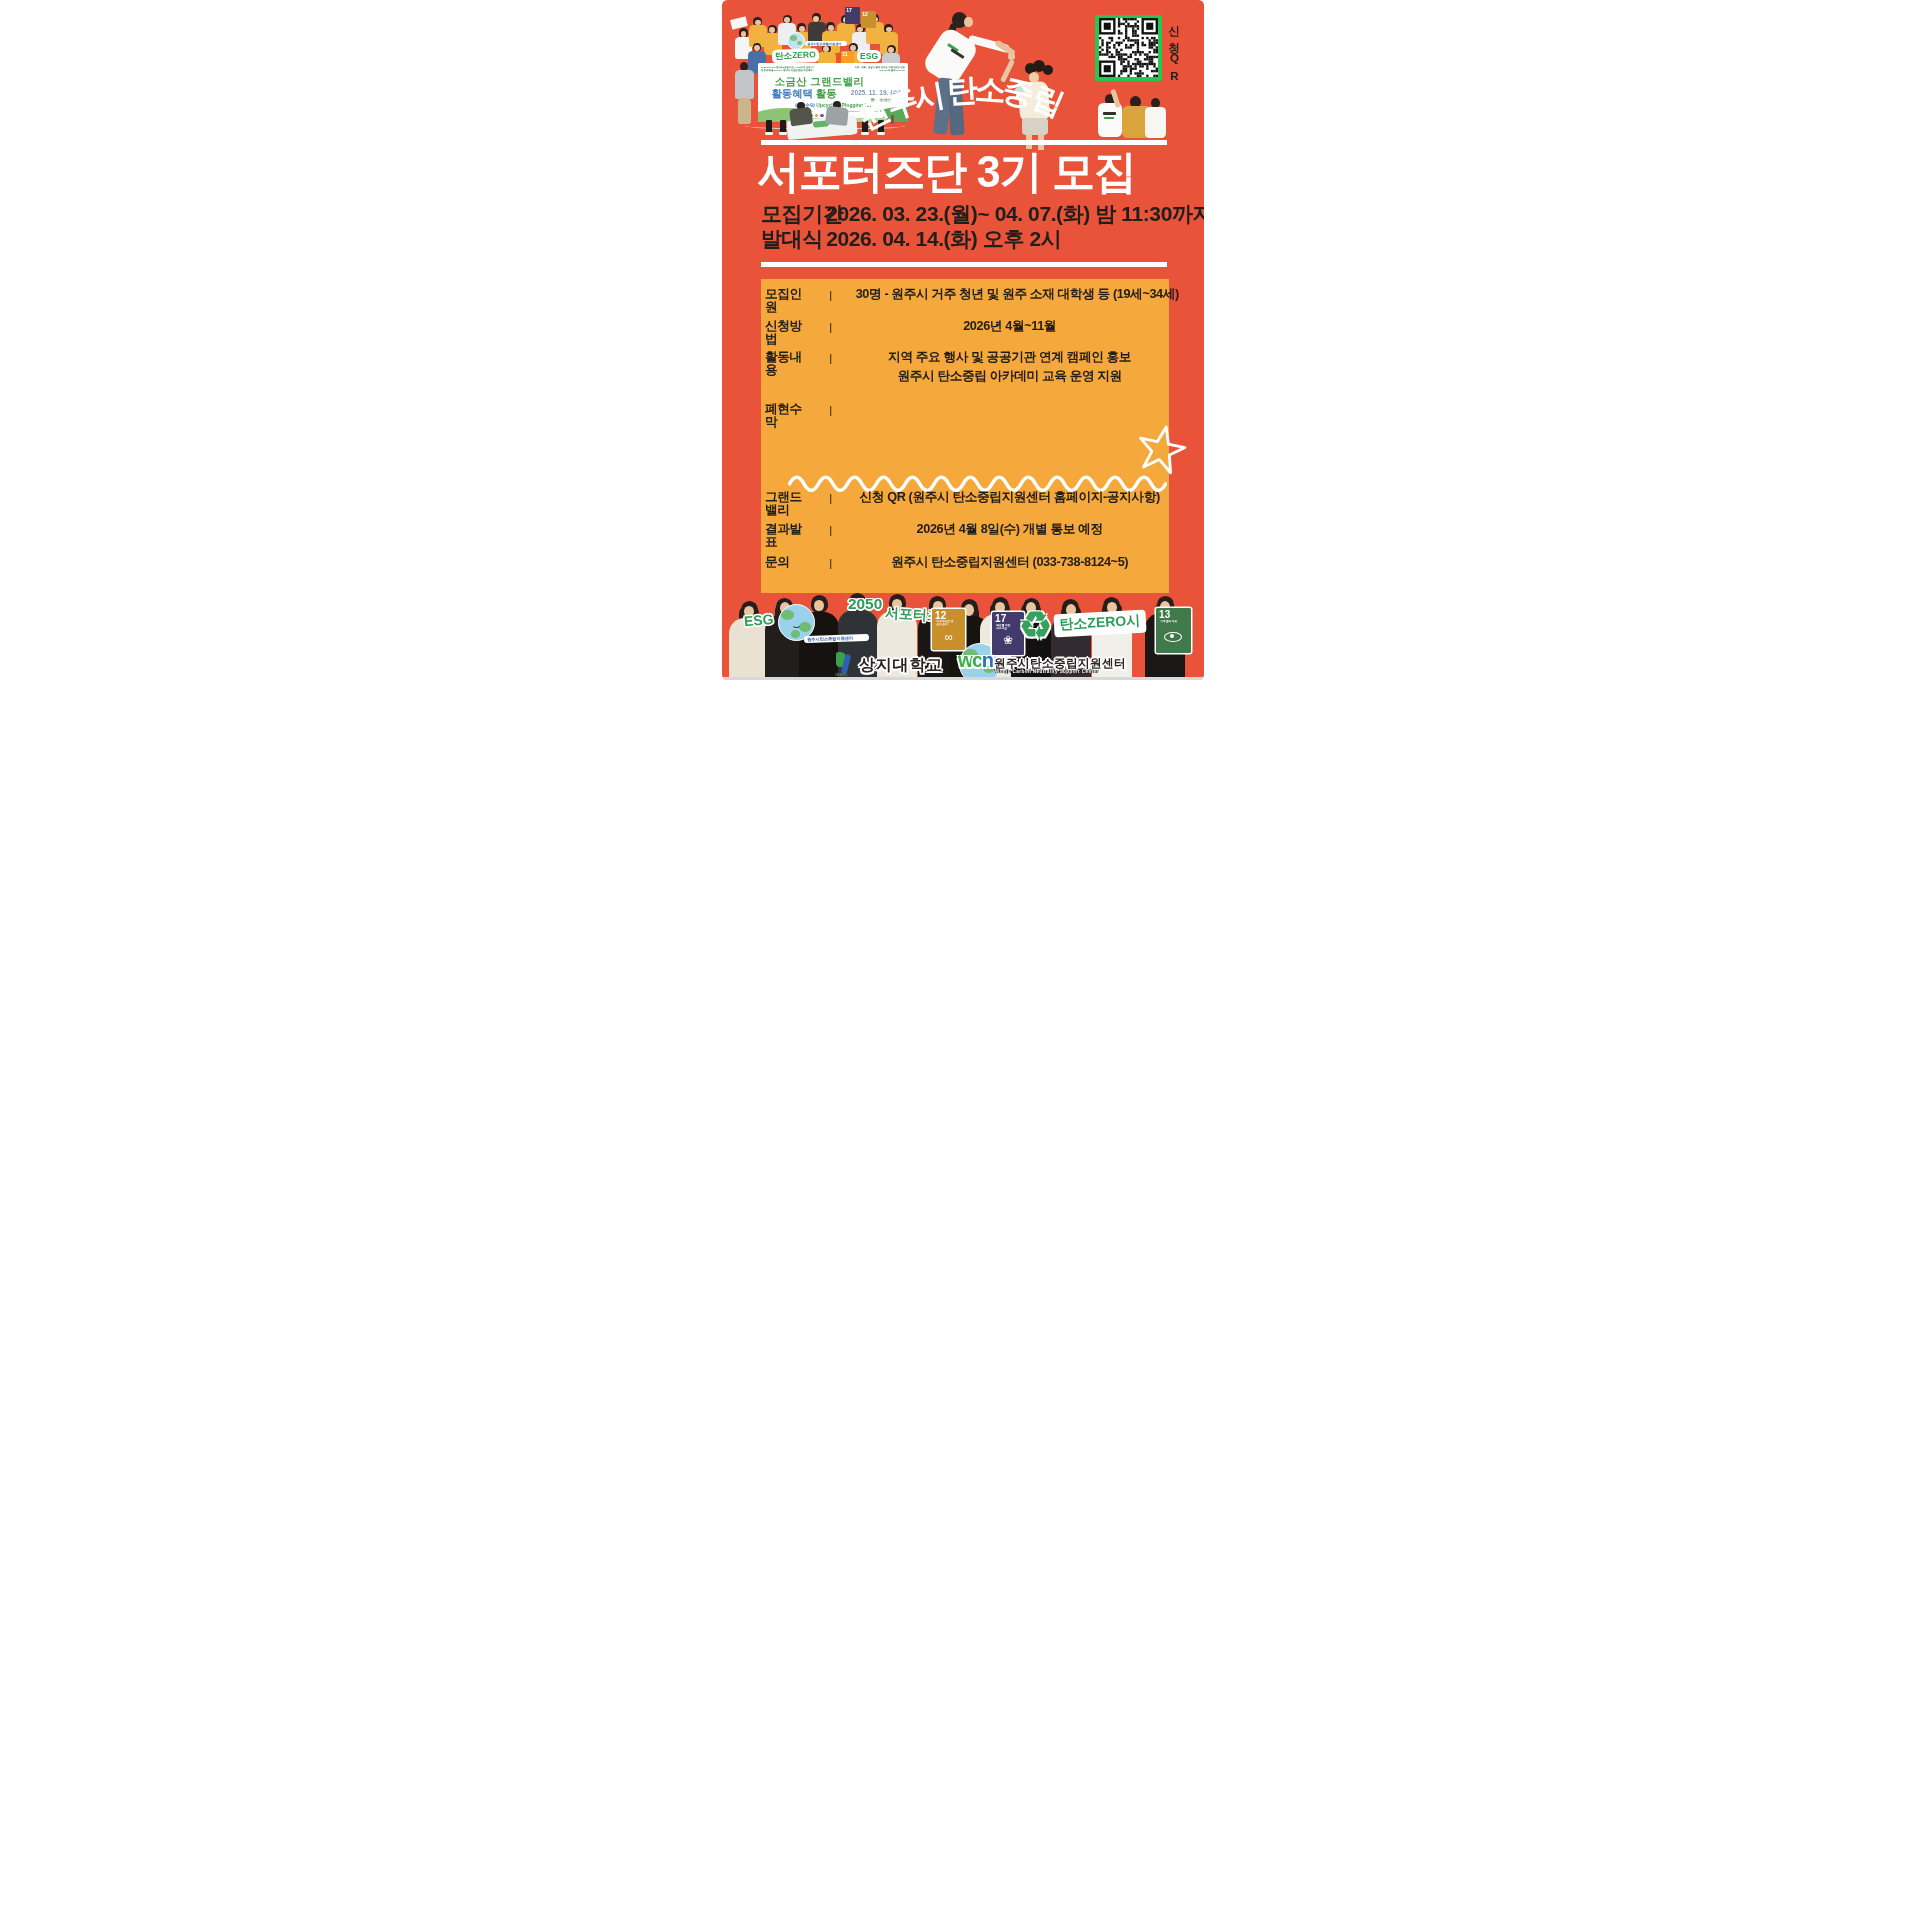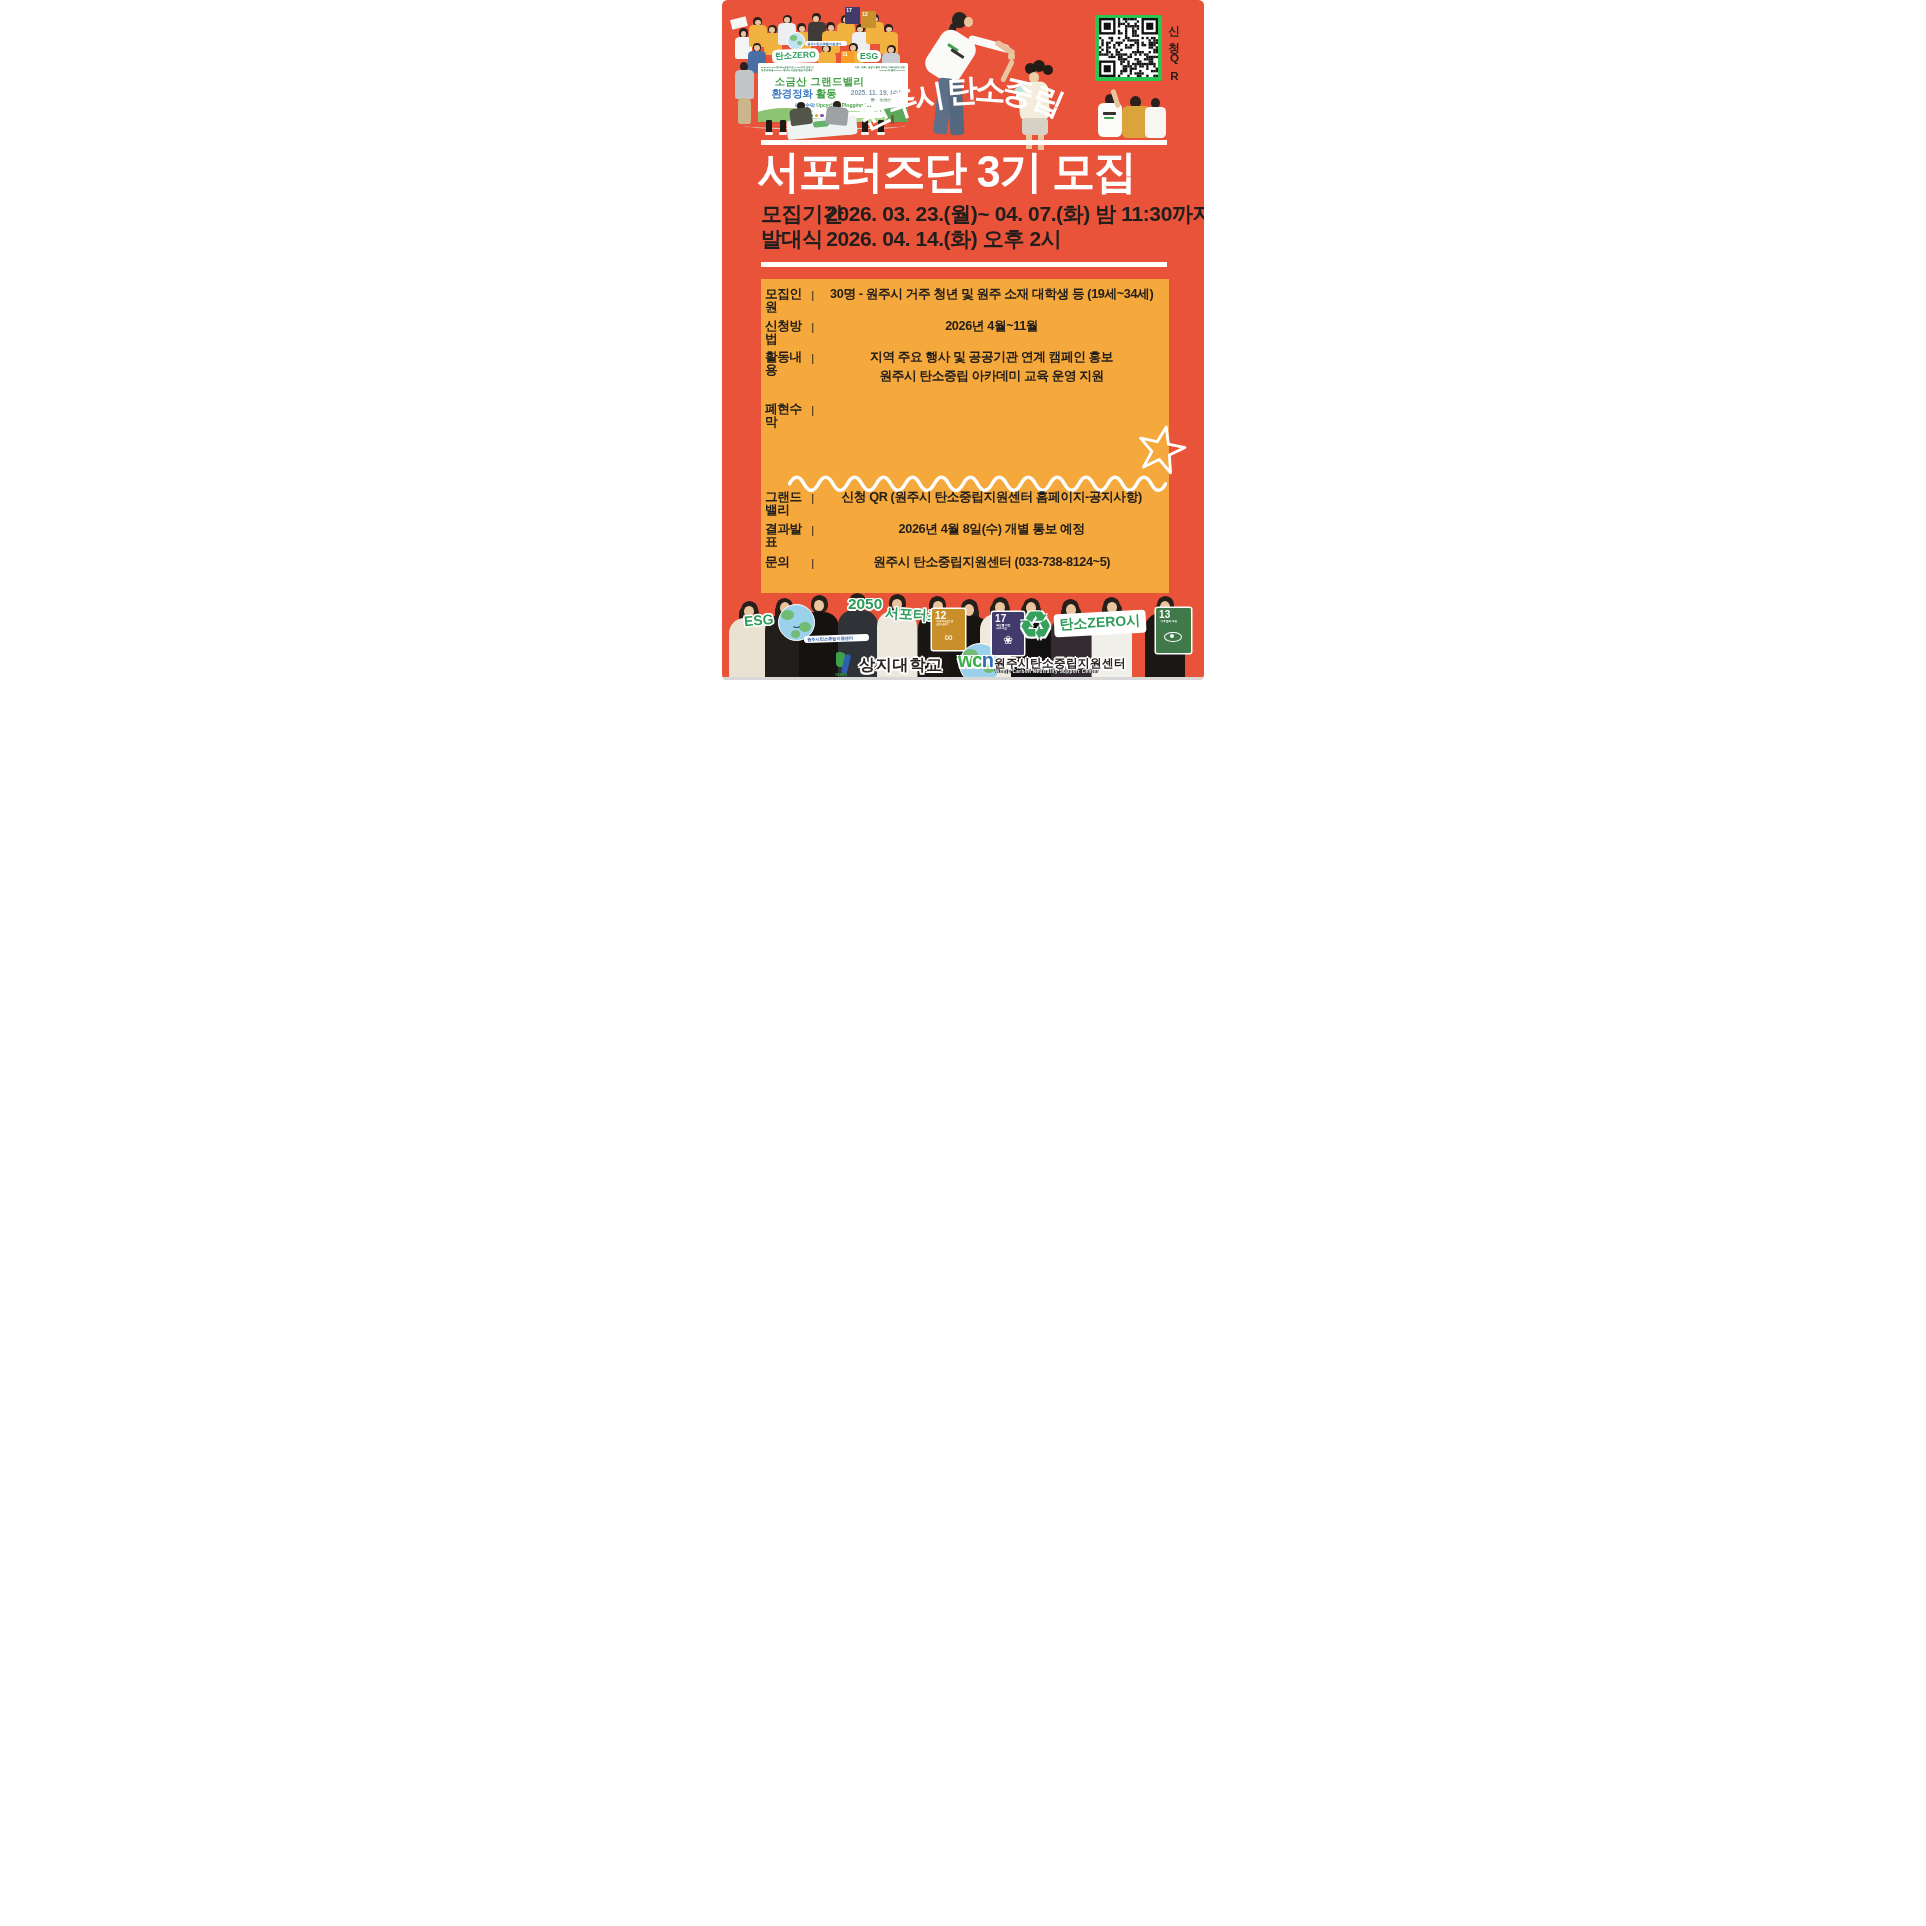--- a/index.html
+++ b/index.html
@@ -50,21 +50,21 @@
   
   .divider{position:absolute;left:39px;width:406px;background:#fff;}
   .d1{top:140px;height:4.6px;}
   .d2{top:262px;height:5px;}
   .main-title{position:absolute;left:35px;top:149px;width:424px;font-size:43px;line-height:44px;font-weight:900;color:#FFFFFF;letter-spacing:-1.2px;white-space:nowrap;transform:scaleY(1.04);transform-origin:top left;}
   .sched{position:absolute;left:39px;top:200px;width:424px;color:#211E1B;}
   .s-row{position:absolute;left:0;white-space:nowrap;font-size:21px;font-weight:800;letter-spacing:-0.4px;}
   .s-lbl{display:inline-block;width:59px;text-align-last:justify;margin-right:6.2px;}
   
   .panel{position:absolute;left:39px;top:279px;width:408px;height:314px;background:#F5A83B;}
-  .p-row{position:absolute;left:3.9px;right:5.4px;display:flex;align-items:flex-start;color:#211E1B;}
+  .p-row{position:absolute;left:3.9px;right:5.4px;display:flex;align-items:flex-start;color:#211E1B;gap:18px;}
   .p-lbl{display:inline-block;width:41px;min-width:41px;text-align-last:justify;font-size:12.7px;font-weight:800;letter-spacing:-0.4px;line-height:13px;}
   .p-sep{margin:0 5.4px;font-size:11.6px;font-weight:400;line-height:13px;}
   .p-content{flex:1;text-align:center;}
   .p-line{font-size:12.7px;font-weight:800;letter-spacing:-0.4px;line-height:13px;margin-bottom:6.2px;white-space:nowrap;}
   .squiggle{position:absolute;left:27px;top:196px;width:379px;height:17.7px;}
   .star{position:absolute;left:415px;top:424px;width:49px;height:50px;transform:rotate(12deg);}
   
   .band{position:absolute;left:0;top:587px;width:482px;height:92px;overflow:hidden;}
   .bperson{position:absolute;}
   .bperson .hair{position:absolute;background:#261F1A;border-radius:50% 50% 42% 42%;}
@@ -190,21 +190,21 @@
     <div class="mini-card" style="left:132px;top:4.6px;width:12.3px;height:15.4px;background:#C98F2B;"><span>12</span></div>
     <div class="mini-card" style="left:112px;top:45px;width:10.8px;height:14px;background:#F99D26;"><span>11</span></div>
     <div class="mini-sign" style="left:76px;top:35px;width:37px;"><span>원주시탄소중립지원센터</span></div>
     <div class="pill" style="left:43px;top:43px;font-size:8.5px;transform:rotate(-2deg);"><span>탄소ZERO</span></div>
     <div class="pill" style="left:128px;top:44px;font-size:8.5px;"><span>ESG</span></div>
 
     <div class="banner">
       <div class="b-small b-left">2025 RIS-ING 동아리x공공기관 G-Lab기반 강원 지역문제 해결 RIS-ING 동아리 리빙랩 협업 프로젝트</div>
       <div class="b-small b-right">지역 · 대학 · 공공이 함께 만드는 지속가능한 강원 RIS-ING과 함께 Rise-Up</div>
       <div class="b-t1">소금산 그랜드밸리</div>
-      <div class="b-t2"><span class="blue">환경정화</span> <span class="grn">활동</span></div>
+      <div class="b-t2"><span class="blue">활동혜택</span> <span class="grn">활동</span></div>
       <div class="b-date">2025. 11. 19. (수)</div>
       <div class="b-loc">원주 소금산</div>
       <div class="hill h1"></div>
       <div class="hill h3"></div>
       <div class="hill h2"></div>
       <div class="b-kit"><span class="blue">폐현수막</span> <span class="grn">Upcycling Plogging Kit</span></div>
       <div class="partner-strip">
         <i style="background:#D84B3A;"></i>
           <i style="background:#2F6FB5;"></i>
           <i style="background:#3DA14C;"></i>

